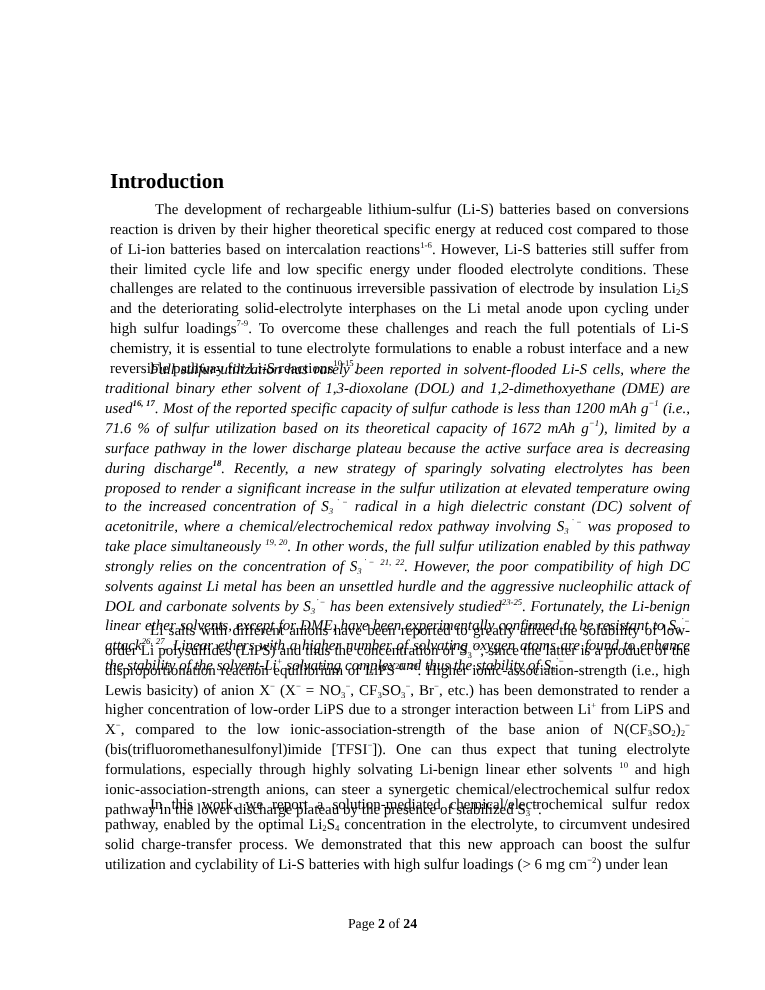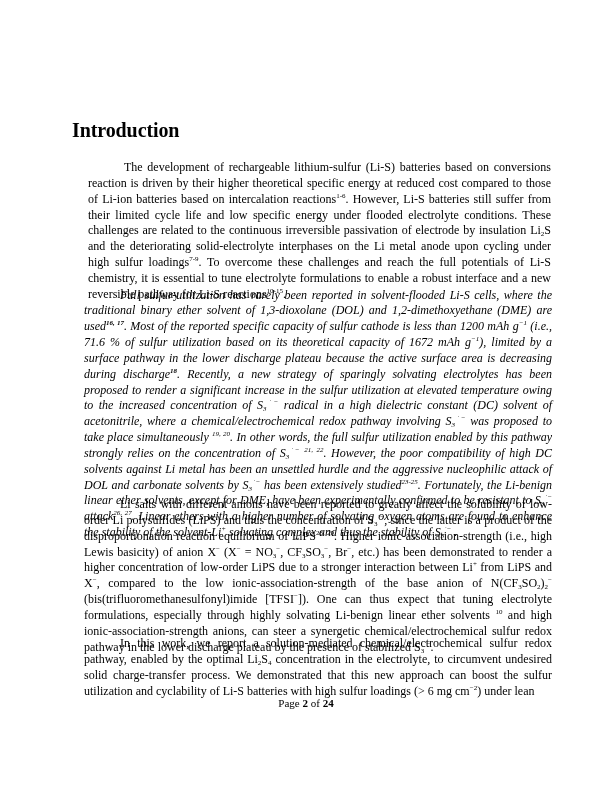--- a/index.html
+++ b/index.html
@@ -3,39 +3,39 @@
 <meta charset="utf-8">
 <style>
   html, body { margin: 0; padding: 0; background: #ffffff; }
   body {
     width: 612px; height: 792px; position: relative; overflow: hidden;
     font-family: "Liberation Serif", "DejaVu Serif", serif;
     color: #000;
   }
   .heading {
     position: absolute; left: 72px; top: 119px;
-    font-size: 20px; font-weight: bold; margin: 0;
+    font-size: 17px; font-weight: bold; margin: 16px;
     letter-spacing: -0.1px;
   }
   .para {
     position: absolute;
     font-size: 12px;
     line-height: 15.85px;
     text-align: justify;
     margin: 12px;
   }
   .para .indent { display: inline-block; width: 36px; }
   #p1 { left: 76px; width: 463px; top: 148px; }
   #p2 { left: 72px; width: 468px; top: 275.5px; font-style: italic; }
   #p3 { left: 72px; width: 468px; top: 485px; }
   #p4 { left: 72px; width: 468px; top: 624px; }
   sup { font-size: 7px; line-height: 0; vertical-align: 5px; }
   sub { font-size: 7px; line-height: 0; vertical-align: -2px; }
   .footer {
-    position: absolute; top: 697px; left: 0; width: 612px; text-align: center;
+    position: absolute; top: 733px; left: 0; width: 612px; text-align: center;
     font-size: 11px;
   }
   .footer b { font-weight: bold; }
 </style>
 </head>
 <body>
 
 <h2 class="heading">Introduction</h2>
 
 <p class="para" id="p1"><span class="indent"></span><span>The development of rechargeable lithium-sulfur (Li-S) batteries based on conversions reaction is driven by their higher theoretical specific energy at reduced cost compared to those of Li-ion batteries based on intercalation reactions</span><sup>1-6</sup><span>. However, Li-S batteries still suffer from their limited cycle life and low specific energy under flooded electrolyte conditions. These challenges are related to the continuous irreversible passivation of electrode by insulation Li</span><sub>2</sub><span>S and the deteriorating solid-electrolyte interphases on the Li metal anode upon cycling under high sulfur loadings</span><sup>7-9</sup><span>. To overcome these challenges and reach the full potentials of Li-S chemistry, it is essential to tune electrolyte formulations to enable a robust interface and a new reversible pathway for Li-S reactions</span><sup>10-15</sup><span>.</span></p>

